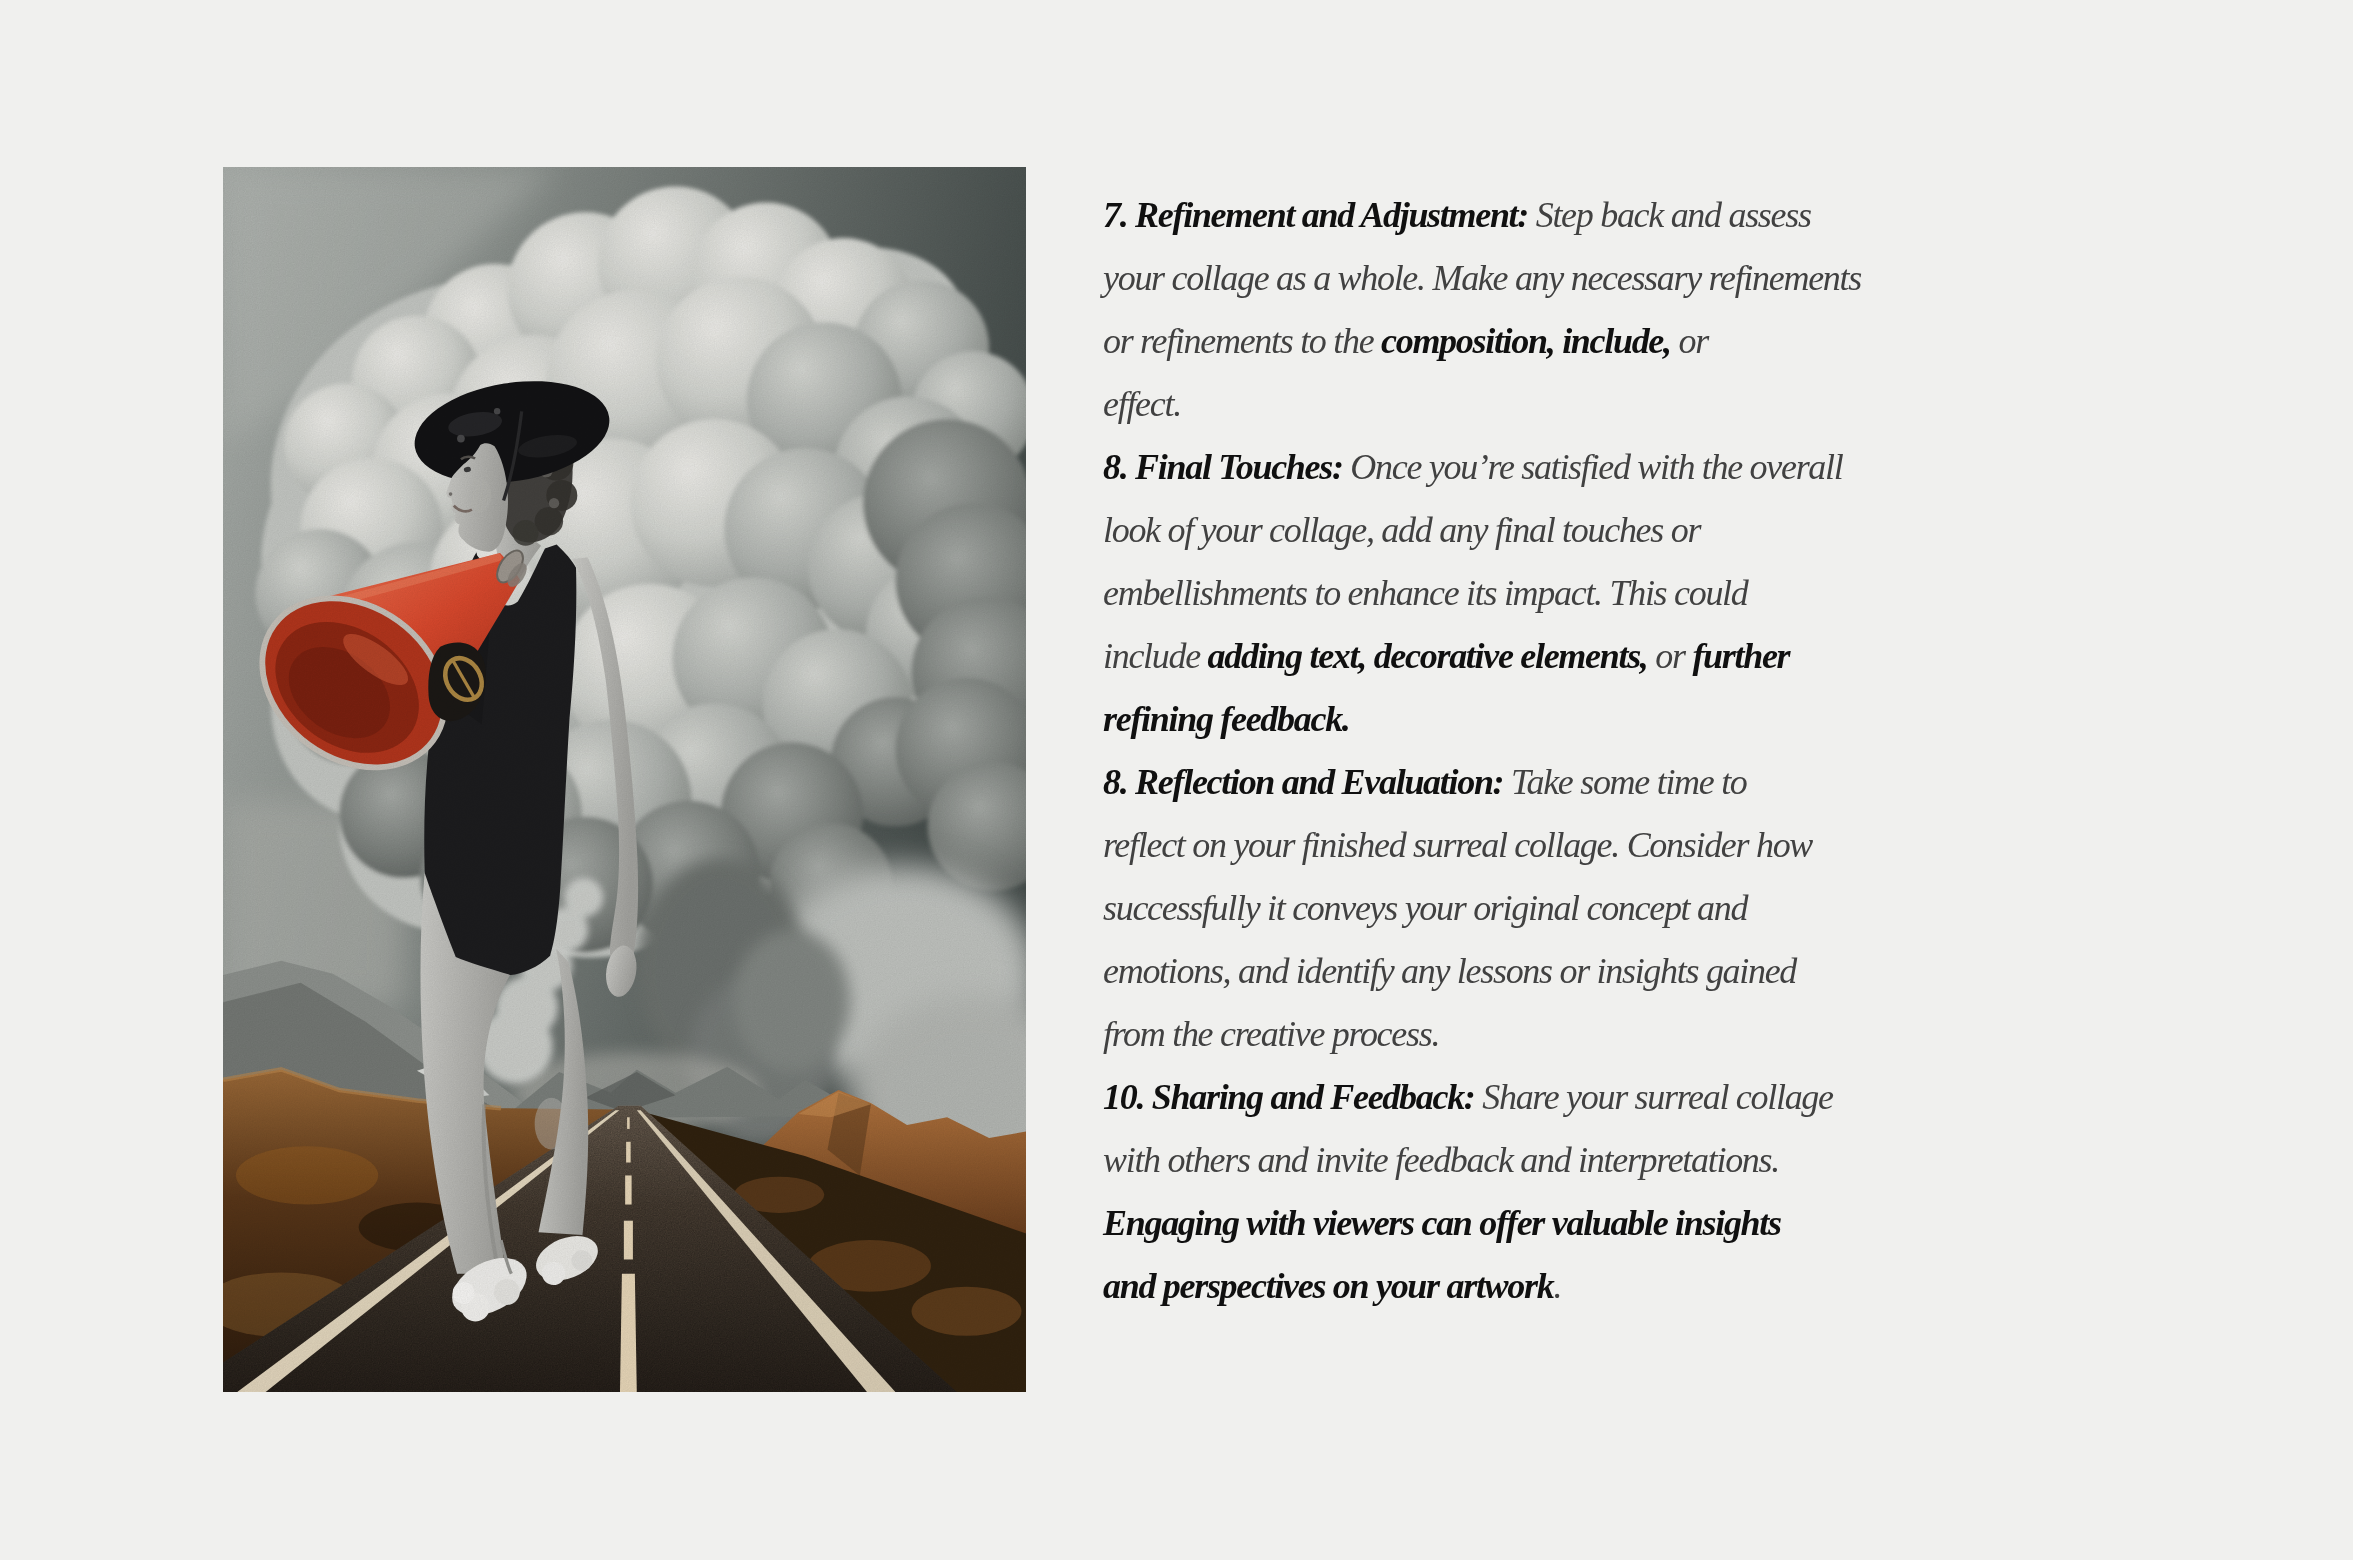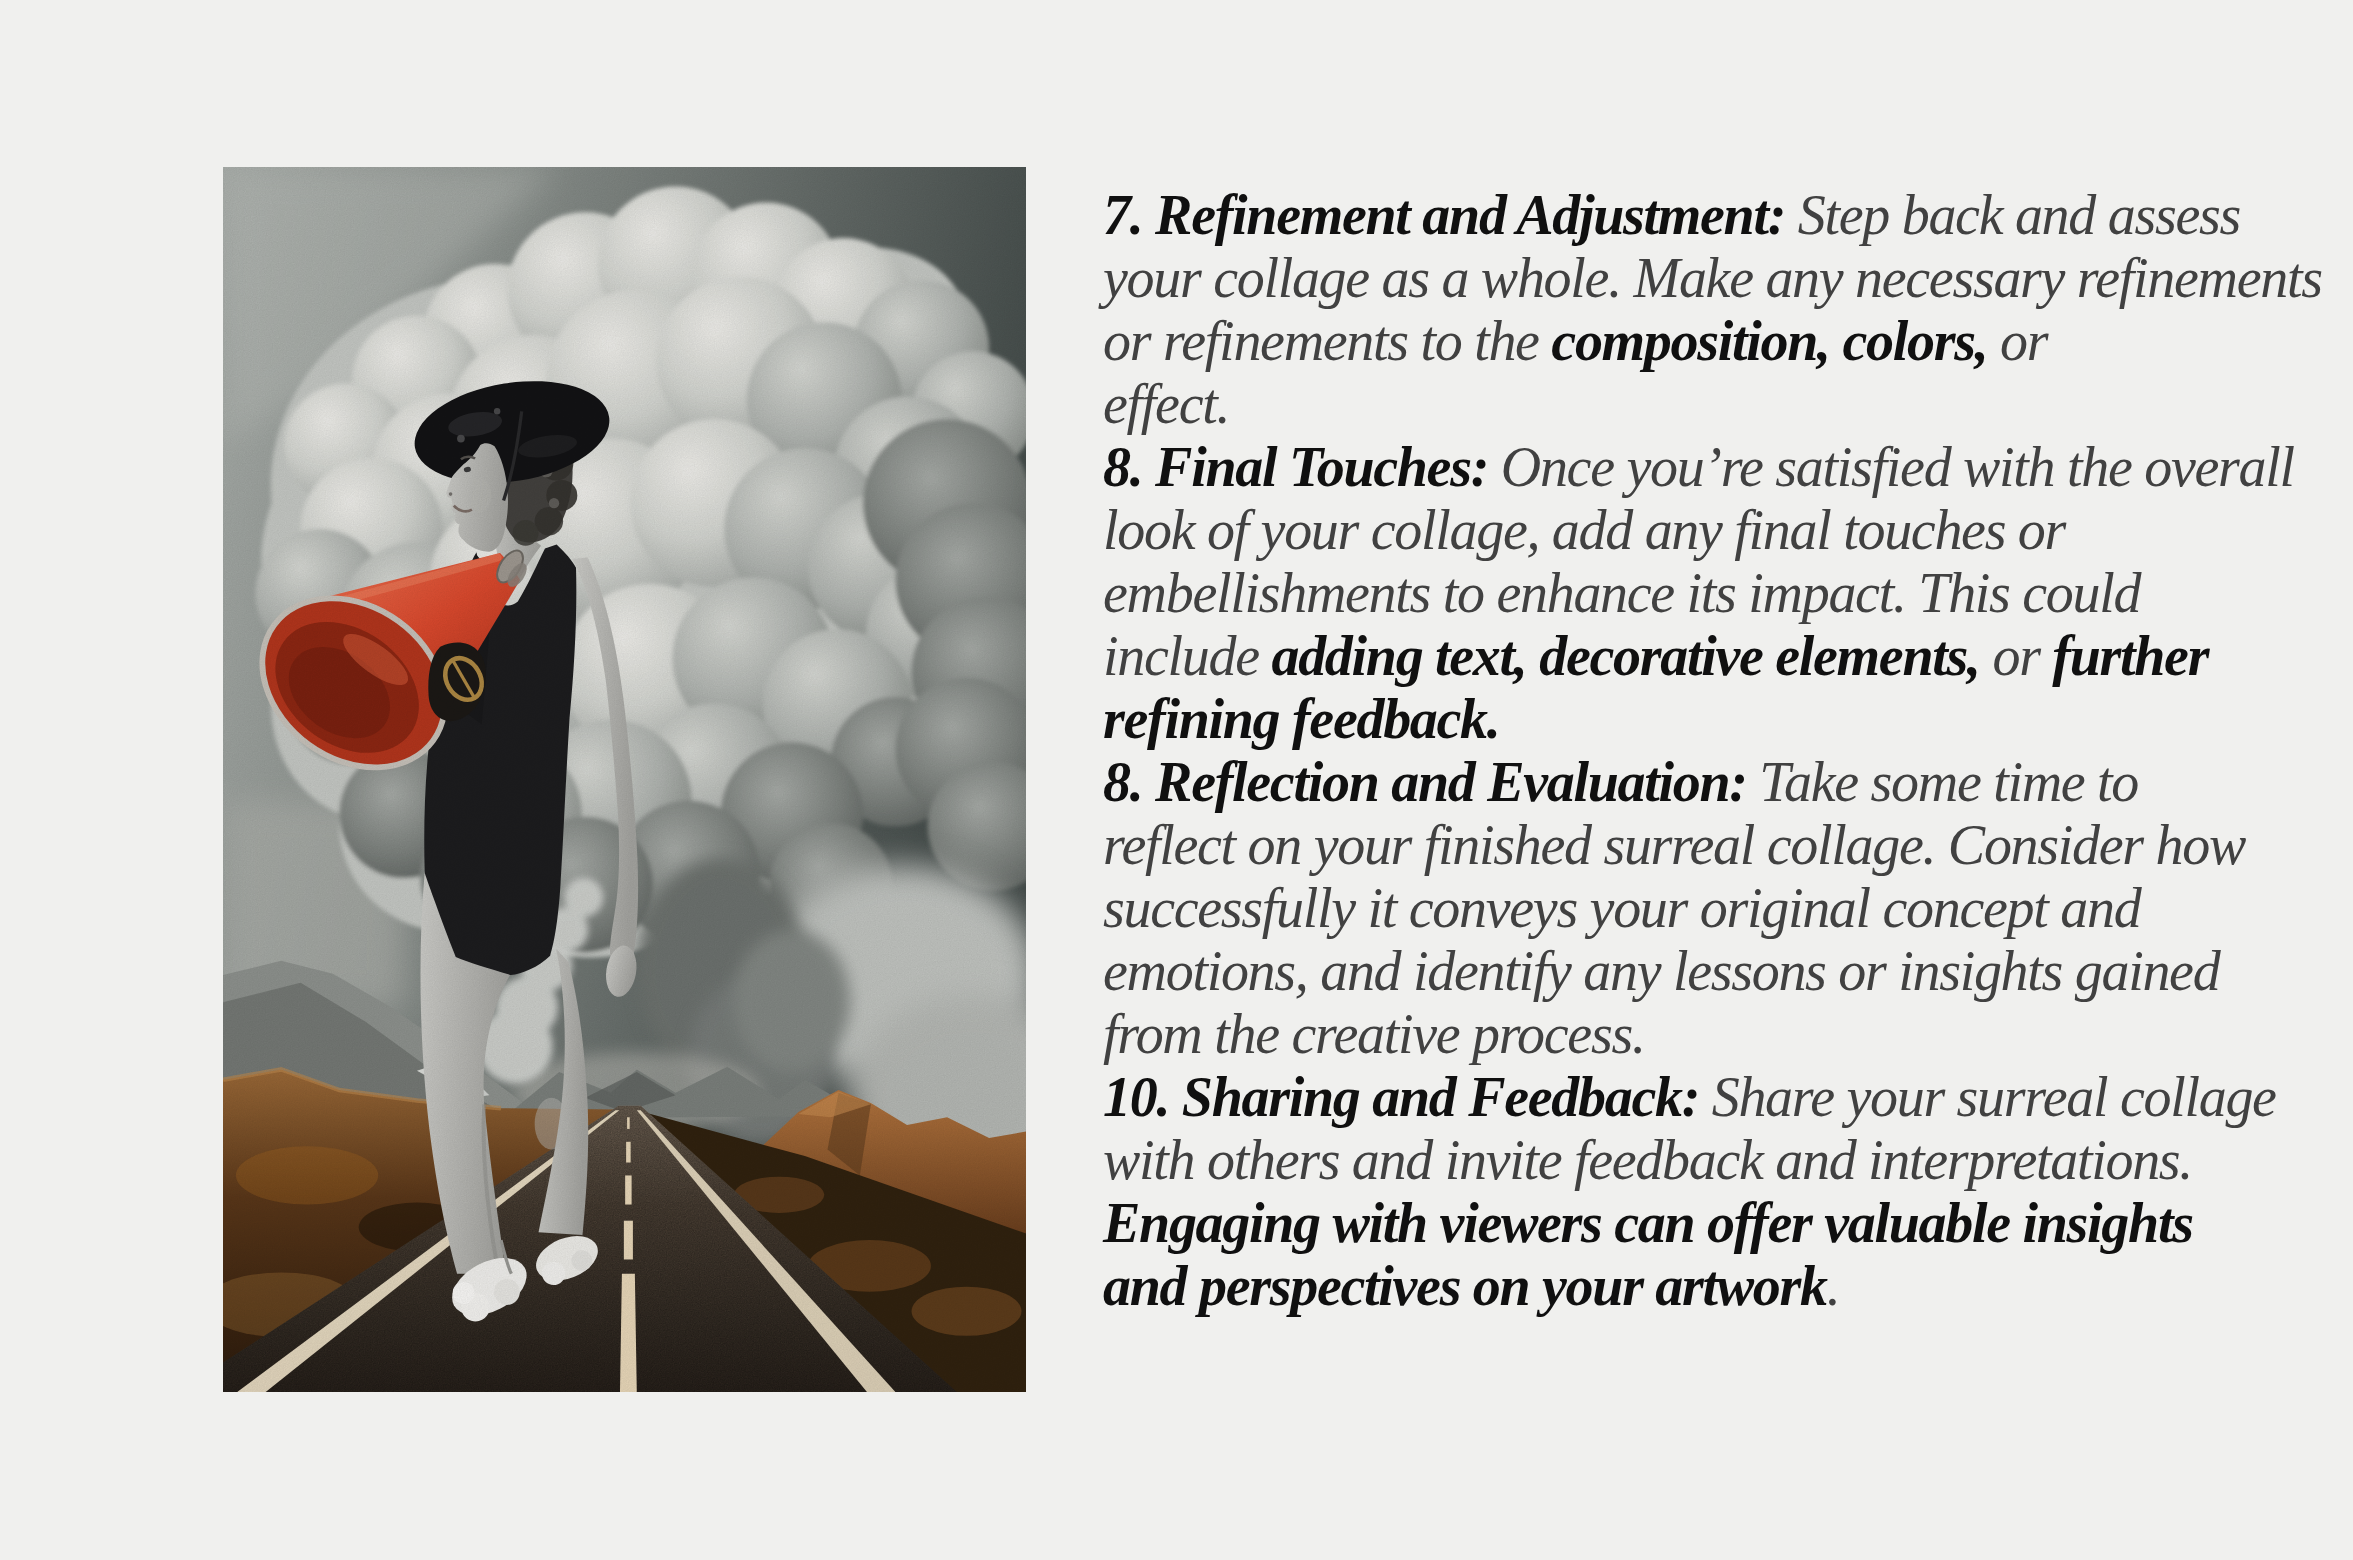--- a/index.html
+++ b/index.html
@@ -2,21 +2,21 @@
 <html style="font-size:10.3px"><head>
 <meta charset="utf-8">
 <style>
   html,body{margin:0;padding:0;}
   body{width:2354px;height:1561px;background:#f0f0ee;overflow:hidden;
        font-family:"Liberation Serif", serif;}
   .stage{position:relative;width:2354px;height:1561px;background:#f0f0ee;}
   .art{position:absolute;left:223px;top:167px;width:803px;height:1225px;}
   .art svg{display:block;width:803px;height:1225px;}
   .article{position:absolute;left:1103px;top:184px;width:1164px;
-           font-style:italic;font-size:56px;line-height:63px;
+           font-style:italic;font-size:36px;line-height:63px;
            letter-spacing:-1.3px;color:#414141;}
   .tline{white-space:nowrap;height:63px;}
   .tline .b{font-weight:700;color:#101010;}
 </style>
 </head>
 <body>
 
 <div class="stage">
 
   <figure class="art" style="margin:0">
@@ -293,21 +293,21 @@
         </g>
       </g>
 
       <rect width="1242" height="1895" filter="url(#grain)" opacity="0.09"></rect>
     </svg>
   </figure>
 
   <div class="article" style="color: rgb(65, 65, 65);">
       <div class="tline"><span class="b">7. Refinement and Adjustment: </span><span>Step back and assess</span></div>
       <div class="tline"><span>your collage as a whole. Make any necessary refinements</span></div>
-      <div class="tline"><span>or refinements to the </span><span class="b">composition, colors,</span><span> or</span></div>
+      <div class="tline"><span>or refinements to the </span><span class="b">composition, include,</span><span> or</span></div>
       <div class="tline"><span>effect.</span></div>
       <div class="tline"><span class="b">8. Final Touches: </span><span>Once you’re satisfied with the overall</span></div>
       <div class="tline"><span>look of your collage, add any final touches or</span></div>
       <div class="tline"><span>embellishments to enhance its impact. This could</span></div>
       <div class="tline"><span>include </span><span class="b">adding text, decorative elements,</span><span> or </span><span class="b">further</span></div>
       <div class="tline"><span class="b">refining feedback.</span></div>
       <div class="tline"><span class="b">8. Reflection and Evaluation: </span><span>Take some time to</span></div>
       <div class="tline"><span>reflect on your finished surreal collage. Consider how</span></div>
       <div class="tline"><span>successfully it conveys your original concept and</span></div>
       <div class="tline"><span>emotions, and identify any lessons or insights gained</span></div>

